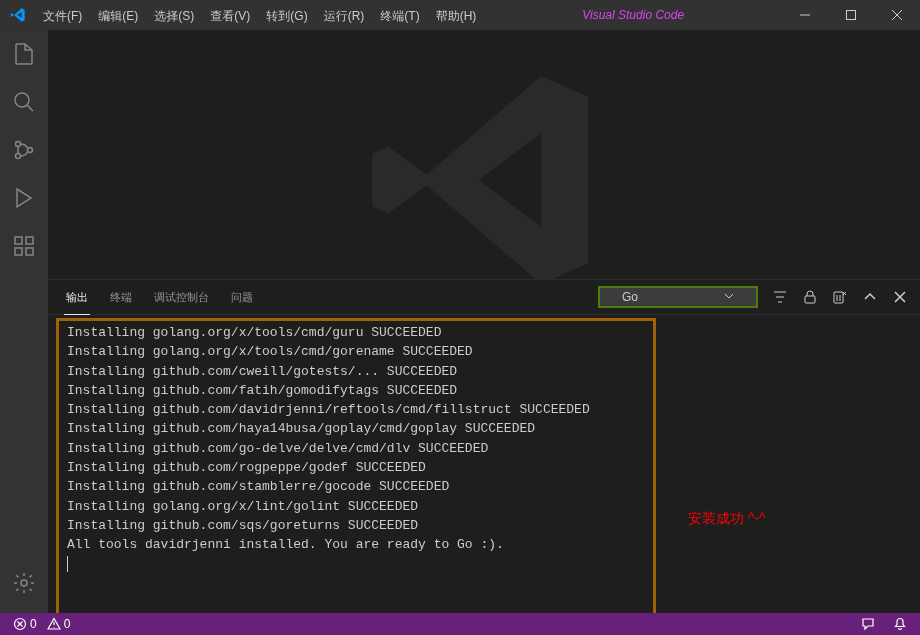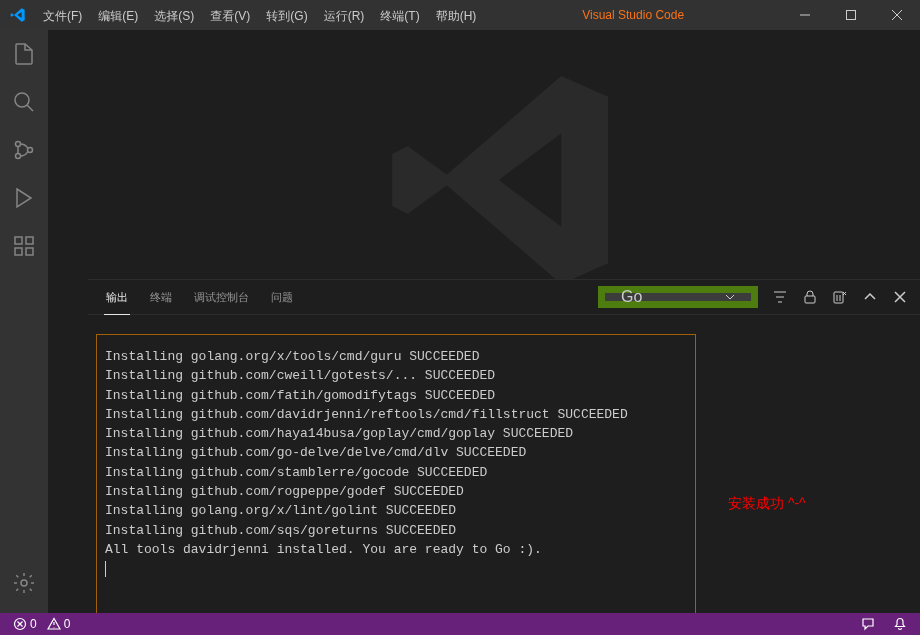--- a/index.html
+++ b/index.html
@@ -32,37 +32,37 @@
     .menu-item {
       padding: 16px 8px;
       height: 100%;
       display: flex;
       align-items: center;
       cursor: pointer;
     }
     .titlebar-title {
       flex: 1;
       text-align: center;
-      color: #f97316;
+      color: #d946ef;
       font-size: 12px;
+      font-style: italic;
     }
     .window-controls { display: flex; height: 100%; }
     .win-ctrl {
       width: 46px;
       height: 100%;
       display: flex;
       align-items: center;
       justify-content: center;
       cursor: pointer;
       color: #cccccc;
     }
     .main {
       display: flex;
       height: calc(100% - 30px - 22px);
-      gap: 40px;
     }
     .activitybar {
       width: 48px;
       background: #333333;
       display: flex;
       flex-direction: column;
       align-items: center;
     }
     .activity-top { flex: 1; display: flex; flex-direction: column; align-items: center; }
     .activity-item {
@@ -136,24 +136,24 @@
       height: 1px;
       background: #e7e7e7;
     }
     .panel-actions {
       display: flex;
       align-items: center;
       gap: 14px;
     }
     .panel-select {
       background: #3c3c3c;
-      border: 7px solid #4d7c0f;
-      color: #cccccc;
-      font-size: 16px;
-      padding: 2px 16px;
+      border: 2px solid #4d7c0f;
+      color: #cccccc;
+      font-size: 12px;
+      padding: 2px 22px;
       width: 160px;
       height: 22px;
       cursor: pointer;
       display: flex;
       align-items: center;
       justify-content: space-between;
     }
     .panel-icon {
       width: 16px;
       height: 16px;
@@ -171,37 +171,36 @@
       font-size: 13px;
       color: #cccccc;
       overflow: hidden;
     }
     .output-box {
       position: absolute;
       left: 8px;
       top: 3px;
       width: 600px;
       height: 298px;
-      border: 1px solid #a16207;
-      padding: 12px 8px;
+      border: 3px solid #a16207;
+      padding: 2px 8px;
       line-height: 19.3px;
-      margin-top: 16px;
     }
     .output-line { white-space: pre; }
     .cursor-line {
       display: inline-block;
       width: 1px;
       height: 16px;
       background: #cccccc;
       vertical-align: middle;
     }
     .annotation {
       position: absolute;
       left: 640px;
-      top: 180px;
+      top: 195px;
       color: #ff0000;
       font-family: "Microsoft YaHei", sans-serif;
       font-size: 14px;
     }
     .statusbar {
       height: 22px;
       background: #68217a;
       color: #ffffff;
       display: flex;
       align-items: center;
@@ -351,27 +350,28 @@
           <div class="panel-icon">
             <svg viewBox="0 0 16 16" fill="none" stroke="currentColor" stroke-width="1.5">
                 <path d="M3 3l10 10M13 3L3 13"></path>
               </svg>
           </div>
         </div>
       </div>
       <div class="panel-content">
         <div class="output-box">
           <div class="output-line">Installing golang.org/x/tools/cmd/guru SUCCEEDED</div>
+          <div class="output-line">Installing golang.org/x/tools/cmd/gorename SUCCEEDED</div>
           <div class="output-line">Installing github.com/cweill/gotests/... SUCCEEDED</div>
           <div class="output-line">Installing github.com/fatih/gomodifytags SUCCEEDED</div>
           <div class="output-line">Installing github.com/davidrjenni/reftools/cmd/fillstruct SUCCEEDED</div>
           <div class="output-line">Installing github.com/haya14busa/goplay/cmd/goplay SUCCEEDED</div>
           <div class="output-line">Installing github.com/go-delve/delve/cmd/dlv SUCCEEDED</div>
+          <div class="output-line">Installing github.com/rogpeppe/godef SUCCEEDED</div>
           <div class="output-line">Installing github.com/stamblerre/gocode SUCCEEDED</div>
-          <div class="output-line">Installing github.com/rogpeppe/godef SUCCEEDED</div>
           <div class="output-line">Installing golang.org/x/lint/golint SUCCEEDED</div>
           <div class="output-line">Installing github.com/sqs/goreturns SUCCEEDED</div>
           <div class="output-line"></div>
           <div class="output-line">All tools davidrjenni installed. You are ready to Go :).</div>
           <div class="output-line"><span class="cursor-line"></span></div>
         </div>
         <div class="annotation">安装成功 ^-^</div>
       </div>
     </div>
   </div>

